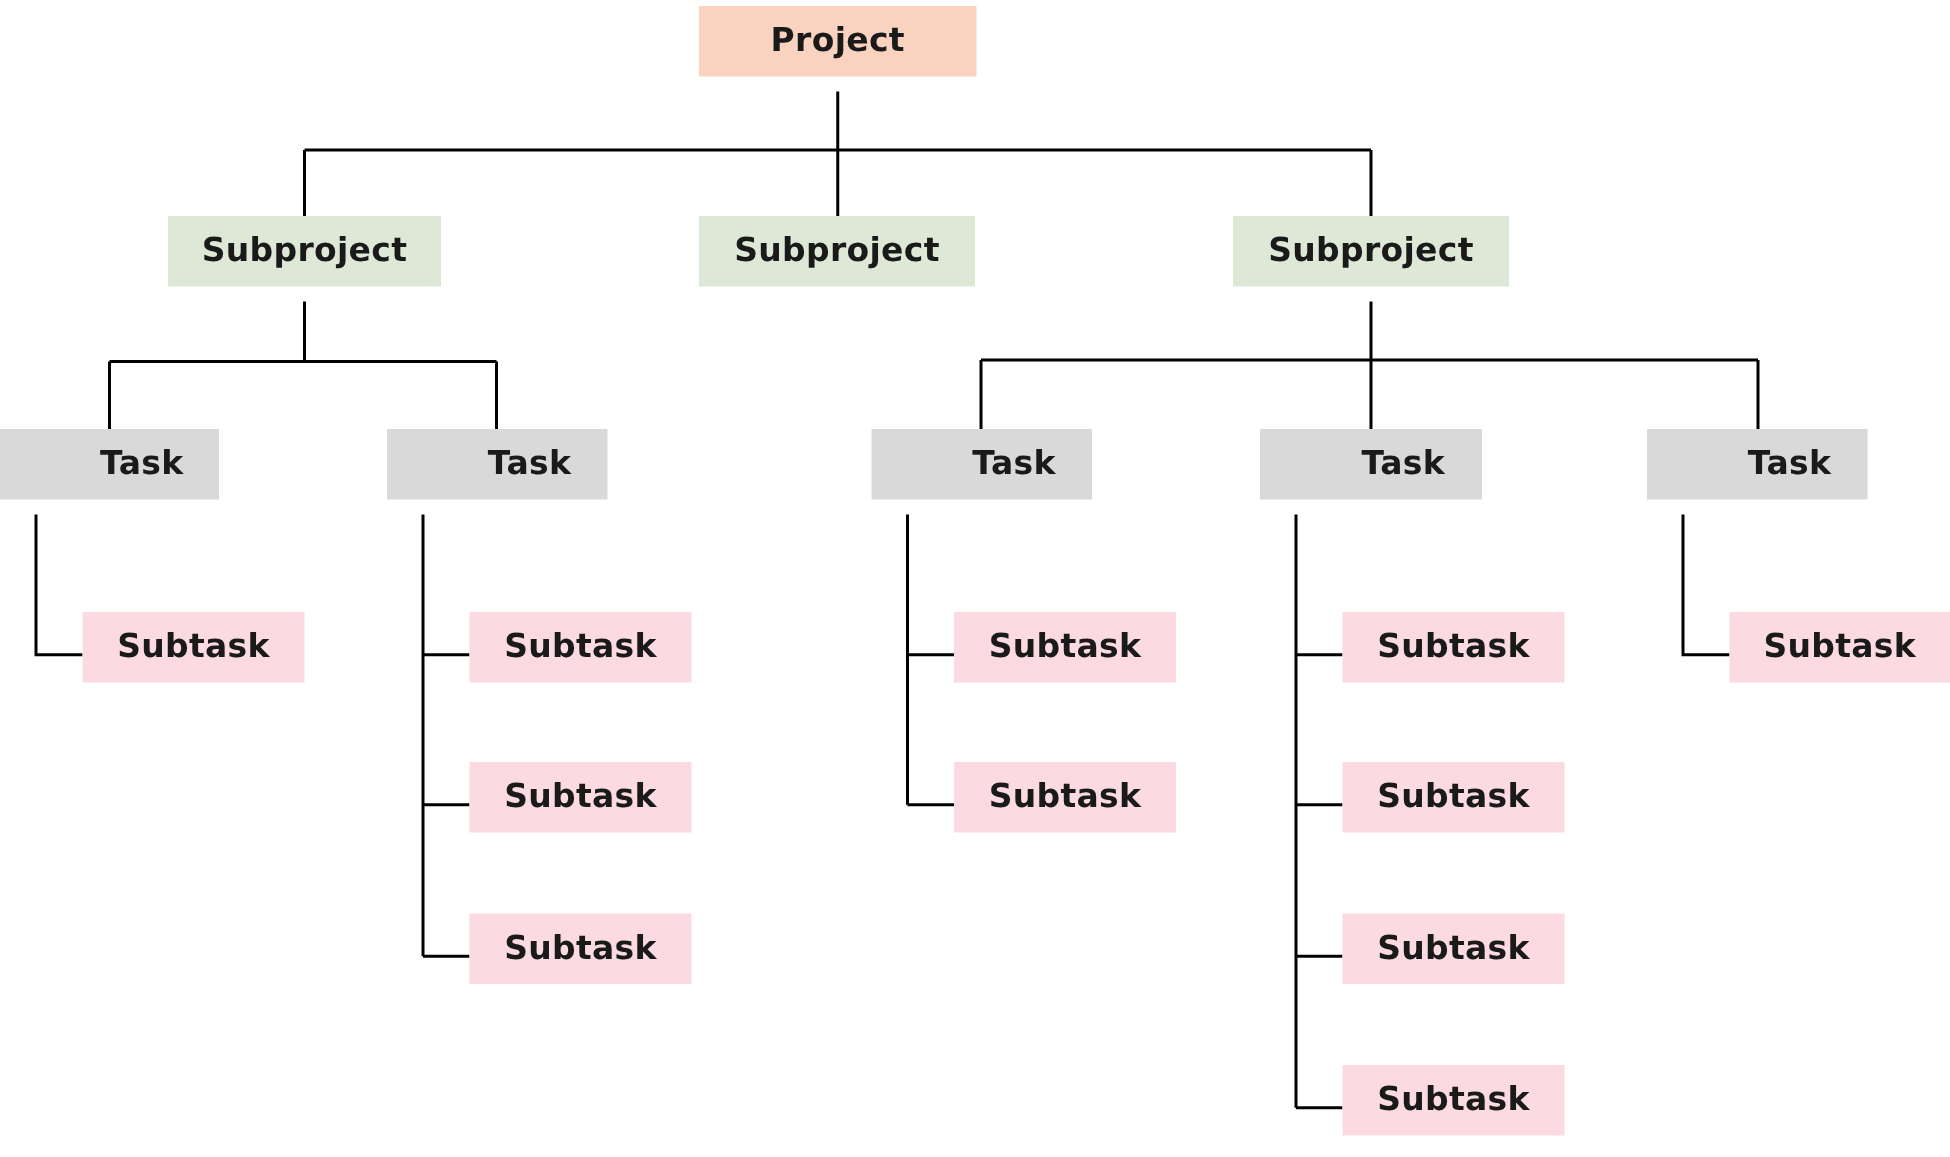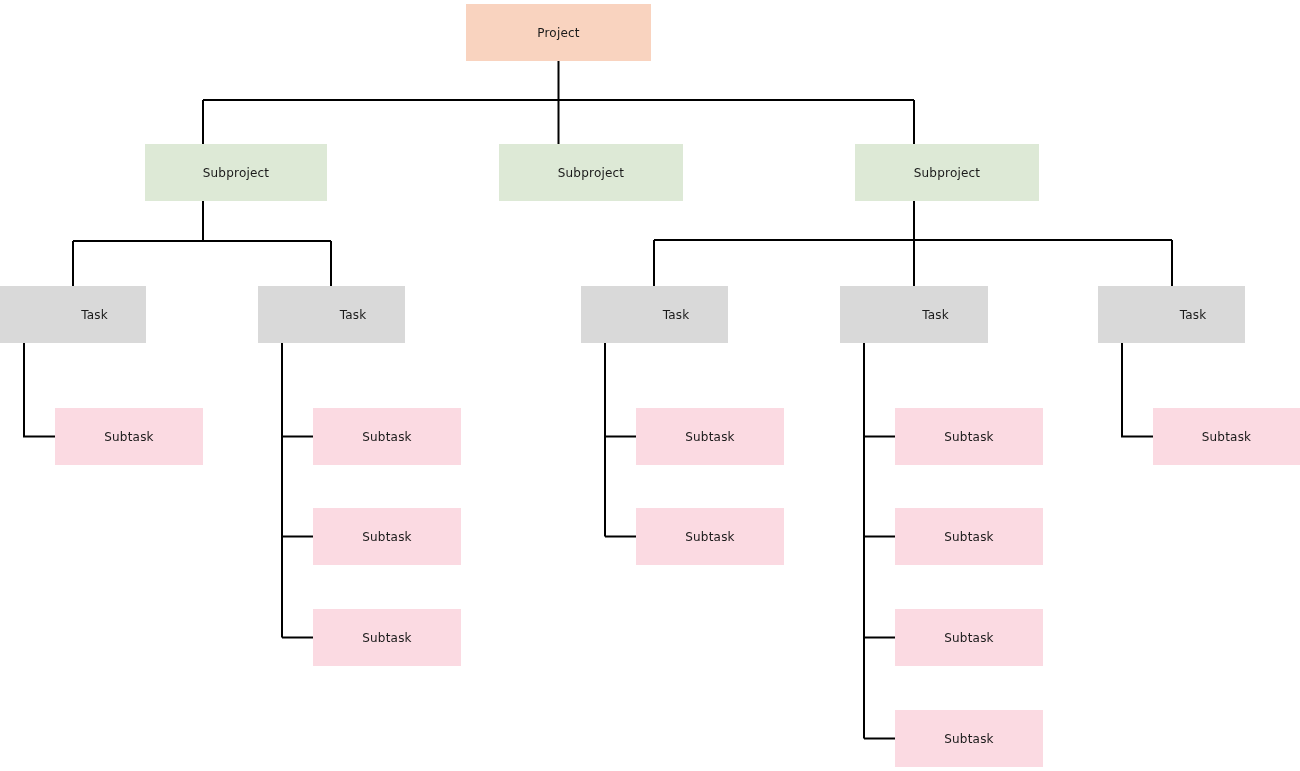--- a/index.html
+++ b/index.html
@@ -29,27 +29,28 @@
   .wires path {
     stroke: var(--line);
     stroke-width: 2;
     fill: none;
   }
   .node {
     position: absolute;
     display: flex;
     align-items: center;
     justify-content: center;
-    height: 57px;
+    height: 47px;
     color: var(--text);
-    font-size: 12px;
+    font-size: 22px;
     letter-spacing: 0.2px;
+    font-weight: bold;
   }
   .node.project   { background: var(--project-fill); }
-  .node.subproject{ background: var(--subproject-fill); margin-left: 33px; }
+  .node.subproject{ background: var(--subproject-fill); }
   .node.task      { background: var(--task-fill); padding-left: 43px; }
   .node.subtask   { background: var(--subtask-fill); }
 </style>
 </head>
 <body>
 
 <div class="canvas">
 
   <svg class="wires" viewBox="0 0 1300 771" aria-hidden="true">
 

